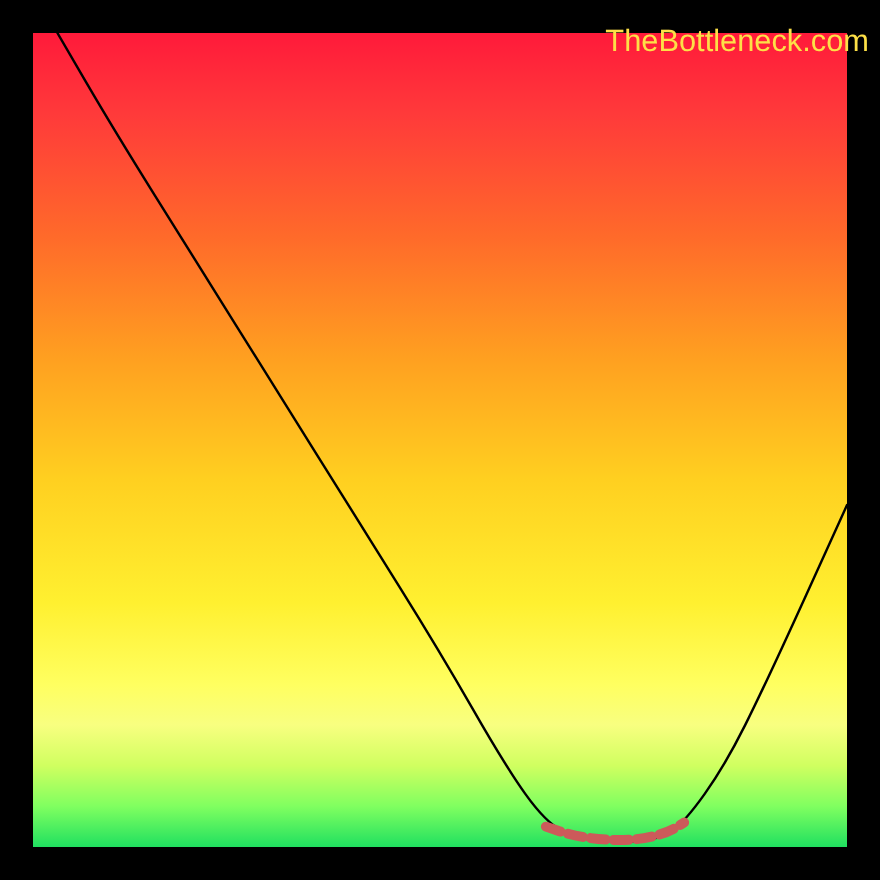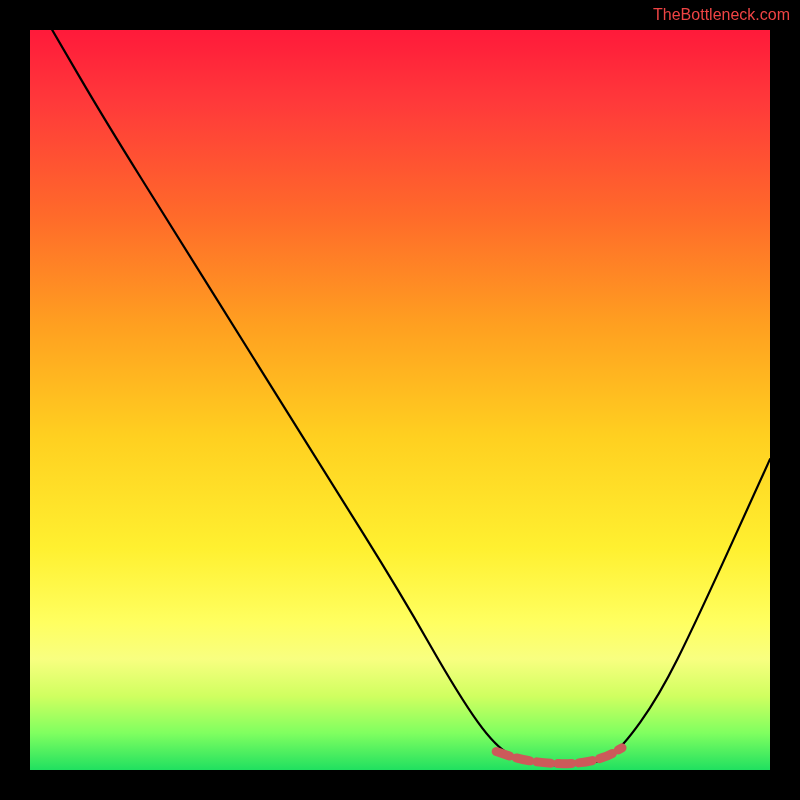--- a/index.html
+++ b/index.html
@@ -6,24 +6,24 @@
     margin: 0;
     padding: 0;
     width: 800px;
     height: 800px;
     background: #000;
     position: relative;
     font-family: Arial, sans-serif;
   }
   .watermark {
     position: absolute;
-    top: 6px;
+    top: 21px;
     right: 10px;
-    color: #ef4444;
-    font-size: 16px;
+    color: #fde047;
+    font-size: 28px;
     font-weight: 500;
     z-index: 10;
   }
   .plot-area {
     position: absolute;
     left: 30px;
     top: 30px;
     width: 740px;
     height: 740px;
     background: linear-gradient(to bottom,

